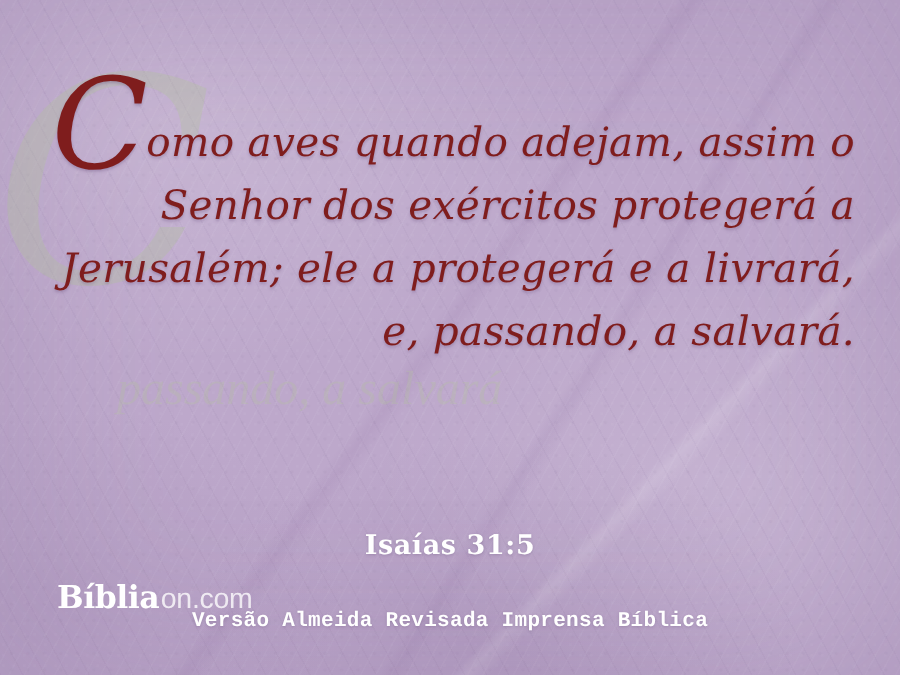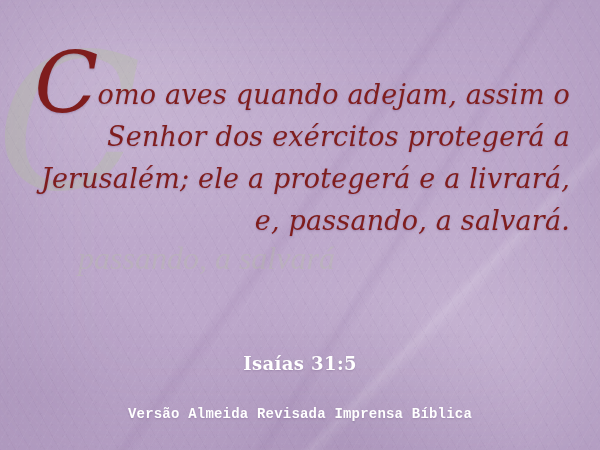--- a/index.html
+++ b/index.html
@@ -185,19 +185,23 @@
 
   <div id="ghost-initial">C</div>
 
 
   <div class="ghost-word" id="ghost-w2">passando, a salvará</div>
 
   <div id="verse">
     <span class="dropcap">C</span><span>omo aves quando adejam, assim o Senhor dos exércitos protegerá a Jerusalém; ele a protegerá e a livrará, e, passando, a salvará.</span>
   </div>
 
+  <div id="logo">
+    <span class="logo-strong">Bíblia</span>
+    <span class="logo-light">on.com</span>
+  </div>
 
   <div id="attribution">
     <div id="reference">Isaías 31:5</div>
     <div id="version">Versão Almeida Revisada Imprensa Bíblica</div>
   </div>
 
 </div>
 
 </body></html>

